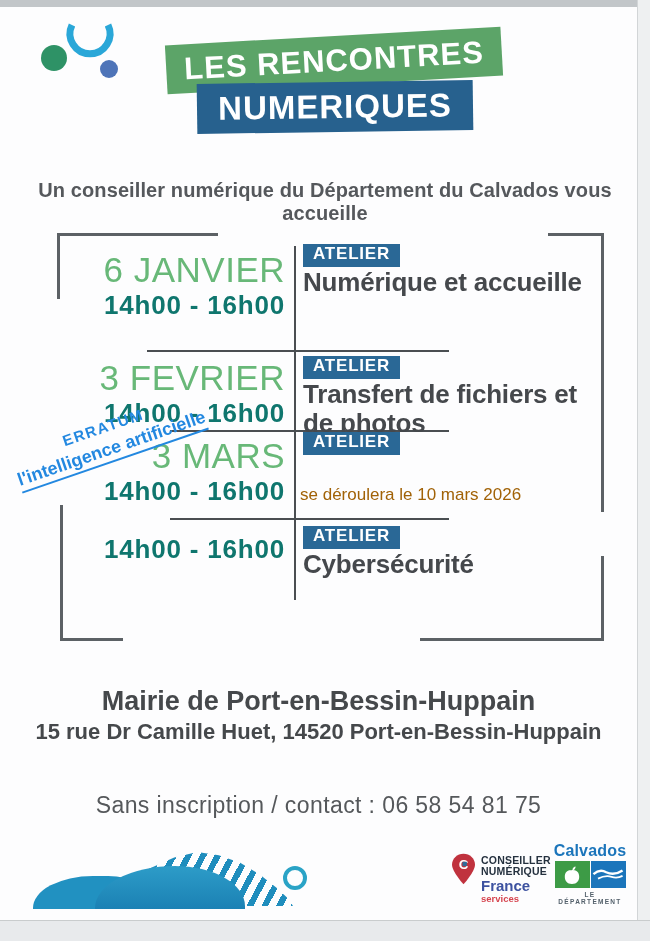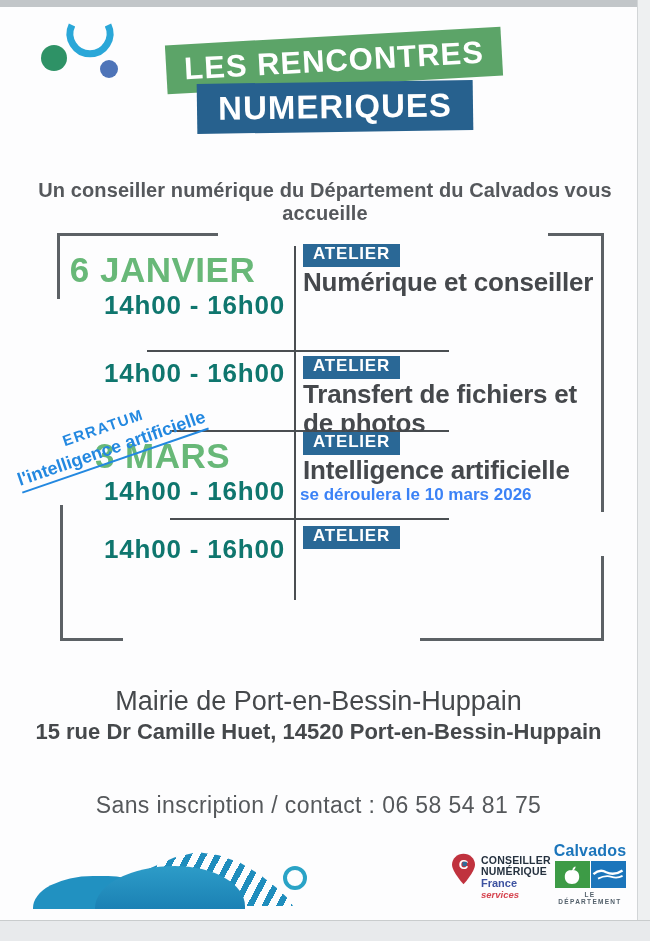--- a/index.html
+++ b/index.html
@@ -34,61 +34,61 @@
   .fr-br-v { left:601px; top:556px; width:3px;  height:85px; }
 
   .divider { position:absolute; background:#4a4e52; }
   .div-col { left:294px; top:246px; width:2px; height:354px; }
   .div-r1  { left:147px; top:350px; width:302px; height:2px; }
   .div-r2  { left:170px; top:430px; width:279px; height:2px; }
   .div-r3  { left:170px; top:518px; width:279px; height:2px; }
 
   
   .datecell { position:absolute; left:40px; width:245px; text-align:right; white-space:nowrap; }
-  .date { font-size:35px; font-weight:700; color:#68b878; letter-spacing:0.5px;text-align:center; }
+  .date { font-size:35px; font-weight:400; color:#68b878; letter-spacing:0.5px; }
   .time { font-size:26px; font-weight:700; color:#0f766e; letter-spacing:0.8px; }
   .badge { position:absolute; left:303px; display:inline-block; background:#2a6896; color:#fff;
            font-size:17px; font-weight:800; letter-spacing:0.8px; padding:0 10px 3px; }
   .topic { position:absolute; left:303px; font-size:26px; font-weight:700; color:#45484c; line-height:1.1; letter-spacing:-0.2px; }
   .nowrap { white-space:nowrap; }
   .wrap2  { width:300px; }
-  .note  { position:absolute; left:300px; font-size:17px; font-weight:700; color:#3b82f6; white-space:nowrap; }
+  .note  { position:absolute; left:300px; font-size:17px; font-weight:400; color:#a16207; white-space:nowrap; }
 
   
   .erratum { position:absolute; left:10px; top:418px; width:195px; transform:rotate(-19deg);
              color:#2388e0; text-align:center; z-index:3; }
   .erratum-label { font-size:15px; font-weight:800; letter-spacing:1.5px; }
   .erratum-text  { display:inline-block; font-size:18px; font-weight:700; border-bottom:2px solid #2388e0;
                    padding-bottom:1px; margin-top:4px; white-space:nowrap; }
 
   
   .venue-name { position:absolute; left:0; top:686px; width:637px; text-align:center;
-                font-size:27px; font-weight:400; color:#45484b; }
+                font-size:27px; font-weight:700; color:#45484b; }
   .venue-addr { position:absolute; left:0; top:719px; width:637px; text-align:center;
                 font-size:22px; font-weight:800; color:#45484b; }
   .contact    { position:absolute; left:0; top:792px; width:637px; text-align:center;
                 font-size:23px; font-weight:500; color:#55585b; letter-spacing:0.4px; }
 
   
   .stripes { position:absolute; left:128px; top:852px; width:165px; height:54px; z-index:1;
              background:repeating-linear-gradient(118deg, #1f8dbd 0 6px, transparent 6px 13px);
              clip-path:polygon(0% 100%, 0% 62%, 12% 32%, 28% 10%, 42% 0%, 55% 6%, 68% 20%, 80% 42%, 90% 66%, 97% 86%, 100% 100%); }
   .hill-small { position:absolute; left:33px; top:876px; width:120px; height:33px; z-index:2;
                 background:#2191c1; border-radius:60px 45px 0 0 / 32px 26px 0 0; }
   .hill-big   { position:absolute; left:95px; top:866px; width:150px; height:43px; z-index:2;
                 background:linear-gradient(#2d9cc8,#1b81b4); border-radius:80px 70px 0 0 / 42px 40px 0 0; }
   .ring { position:absolute; left:283px; top:866px; width:24px; height:24px; z-index:2;
           border:4px solid #2aa3c6; border-radius:50%; }
 
   
   .cn-logo { position:absolute; left:452px; top:853px; display:flex; gap:6px; align-items:flex-start; }
   .cn-text { display:flex; flex-direction:column; line-height:1.05; padding-top:2px; }
   .cn-l1, .cn-l2 { font-size:10.5px; font-weight:800; color:#25313f; letter-spacing:0.2px; }
-  .cn-l3 { font-size:11px; font-weight:800; color:#3d52a0; margin-top:1px; }
-  .cn-l4 { font-size:9.5px; font-weight:800; color:#d64550;font-style:italic; }
+  .cn-l3 { font-size:15px; font-weight:800; color:#3d52a0; margin-top:1px; }
+  .cn-l4 { font-size:9.5px; font-weight:800; color:#d64550; }
 
   
   .cal-logo { position:absolute; left:552px; top:842px; width:76px; text-align:center; }
   .cal-word { font-size:16px; font-weight:800; color:#1b75bb; letter-spacing:0.2px; }
   .cal-squares { display:flex; justify-content:center; gap:1px; margin-top:1px; }
   .cal-green { width:35px; height:27px; background:#3d9b46; display:flex; align-items:center; justify-content:center; }
   .cal-blue  { width:35px; height:27px; background:#1b75bb; display:flex; align-items:center; justify-content:center; }
   .cal-dep { font-size:6.5px; font-weight:700; color:#53606b; letter-spacing:1.3px; margin-top:3px; }
 </style>
 </head>
@@ -129,40 +129,41 @@
   <div class="divider div-col"></div>
   <div class="divider div-r1"></div>
   <div class="divider div-r2"></div>
   <div class="divider div-r3"></div>
 
   <div class="datecell" style="top:250px">
     <div class="date">6 JANVIER</div>
     <div class="time">14h00 - 16h00</div>
   </div>
   <div class="badge" style="top:244px">ATELIER</div>
-  <div class="topic nowrap" style="top:268px">Numérique et conseiller</div>
+  <div class="topic nowrap" style="top:268px">Numérique et accueille</div>
 
   <div class="datecell" style="top:358px">
+    <div class="date">3 FEVRIER</div>
     <div class="time">14h00 - 16h00</div>
   </div>
   <div class="badge" style="top:356px">ATELIER</div>
   <div class="topic wrap2" style="top:380px">Transfert de fichiers et de photos</div>
 
   <div class="datecell" style="top:436px">
     <div class="date">3 MARS</div>
     <div class="time">14h00 - 16h00</div>
   </div>
   <div class="badge" style="top:432px">ATELIER</div>
-  <div class="topic nowrap" style="top:456px">Intelligence artificielle</div>
   <div class="note" style="top:485px">se déroulera le 10 mars 2026</div>
 
   <div class="datecell" style="top:534px">
     <div class="time">14h00 - 16h00</div>
   </div>
   <div class="badge" style="top:526px">ATELIER</div>
+  <div class="topic nowrap" style="top:550px">Cybersécurité</div>
 
   <div class="erratum">
     <div class="erratum-label">ERRATUM</div>
     <span class="erratum-text">l'intelligence artificielle</span>
   </div>
 
   <div class="venue-name">Mairie de Port-en-Bessin-Huppain</div>
   <div class="venue-addr">15 rue Dr Camille Huet, 14520 Port-en-Bessin-Huppain</div>
 
   <div class="contact">Sans inscription / contact : 06 58 54 81 75</div>

